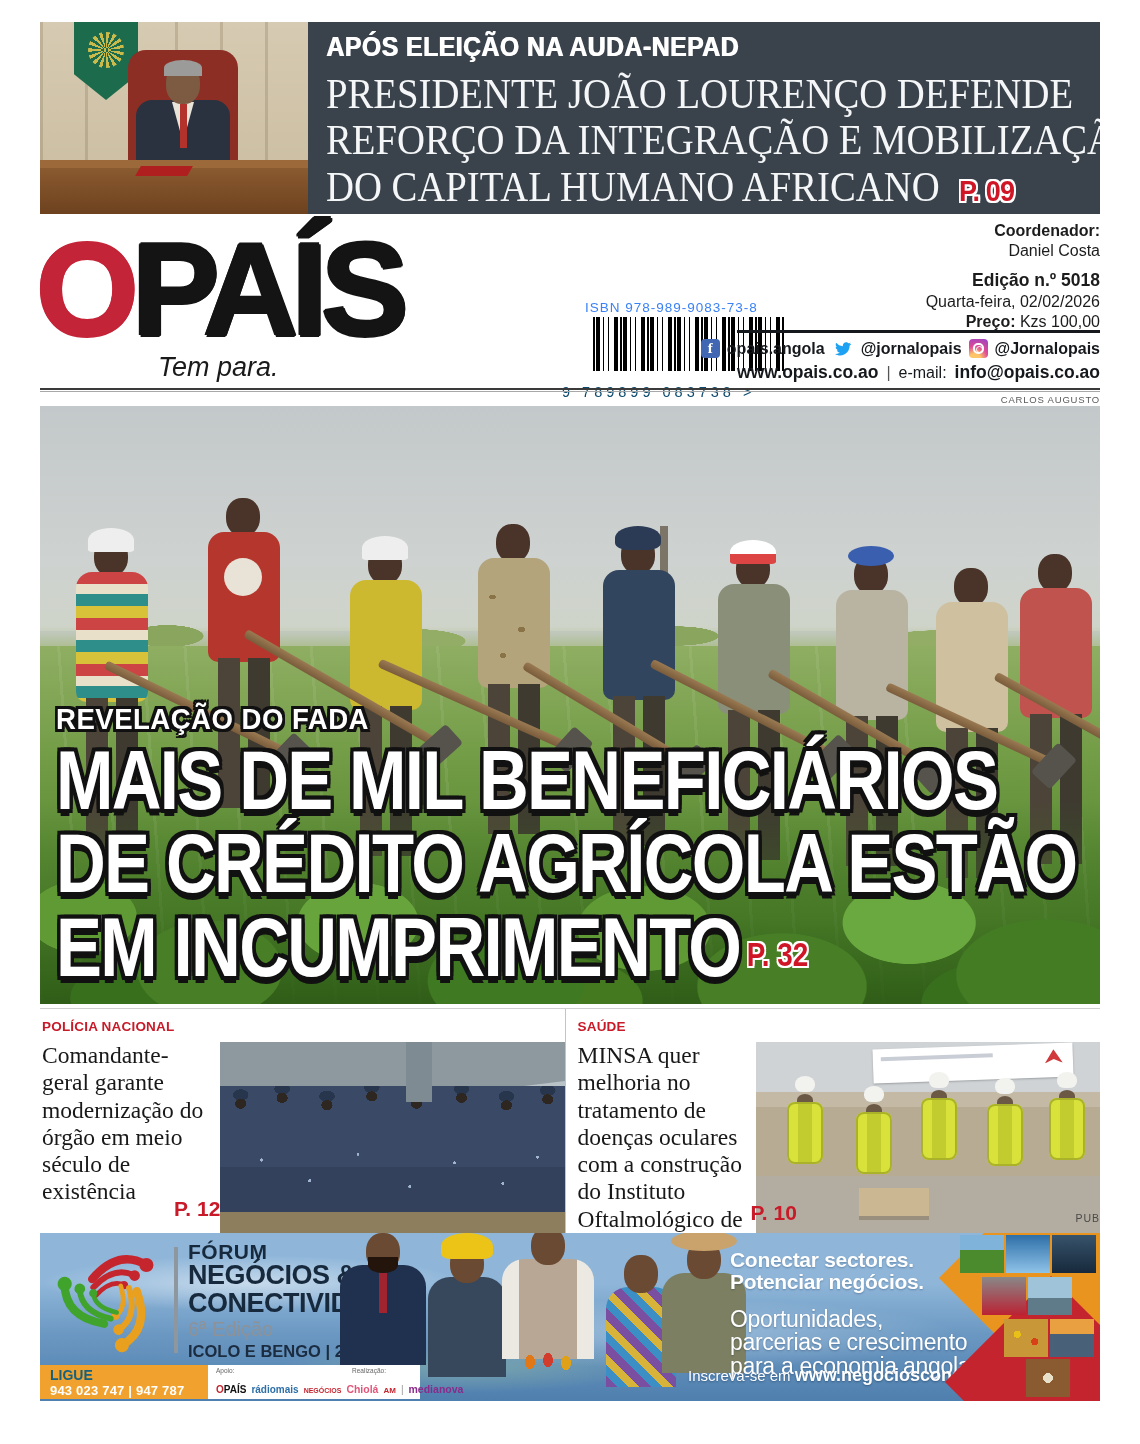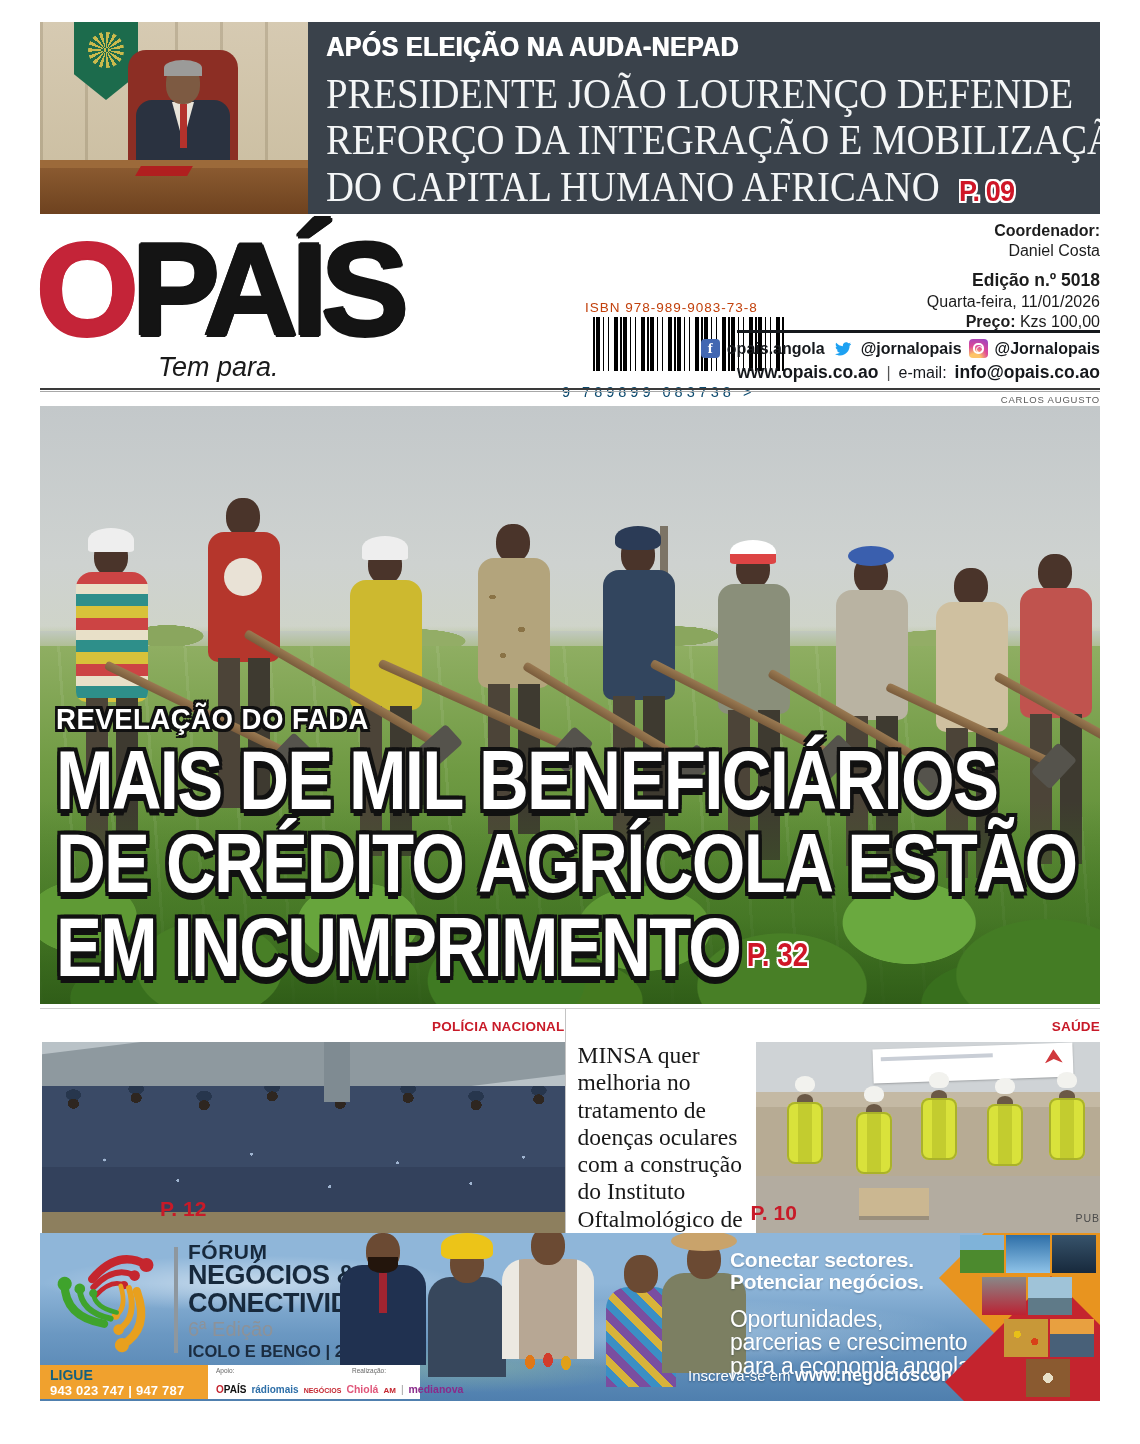--- a/index.html
+++ b/index.html
@@ -35,21 +35,21 @@
   .pref{color:#cf1627;font-weight:bold;
       text-shadow:-2px -2px 0 #fff,2px -2px 0 #fff,-2px 2px 0 #fff,2px 2px 0 #fff,0 2px 0 #fff,0 -2px 0 #fff,2px 0 0 #fff,-2px 0 0 #fff;}
   .banner-headline .pref{font-family:"Liberation Sans",sans-serif;font-size:30px;letter-spacing:-1px;}
 
   
   .logo{left:36px;top:224px;font-weight:bold;font-size:132px;line-height:1;letter-spacing:-7px;}
   .logo .o{color:#c42438;text-shadow:1.6px 0 currentColor,-1.6px 0 currentColor,0 1.6px currentColor,0 -1.6px currentColor,1.2px 1.2px currentColor,-1.2px -1.2px currentColor;}
   .logo .pais{color:#141414;text-shadow:1.6px 0 currentColor,-1.6px 0 currentColor,0 1.6px currentColor,0 -1.6px currentColor,1.2px 1.2px currentColor,-1.2px -1.2px currentColor;}
   .tagline{left:158px;top:352px;font-style:italic;font-size:27px;color:#1a1a1a;}
   .rule-main{left:40px;top:388px;width:1060px;height:2px;background:#3a3a3a;}
-  .isbn-label{left:585px;top:300px;font-size:13.5px;color:#c2410c;letter-spacing:1px;}
+  .isbn-label{left:585px;top:300px;font-size:13.5px;color:#3b82f6;letter-spacing:1px;}
   .barcode{left:593px;top:317px;width:192px;height:54px;background:
       repeating-linear-gradient(90deg,#000 0 2px,#fff 2px 3px,#000 3px 7px,#fff 7px 10px,#000 10px 11px,#fff 11px 15px,#000 15px 16px,#fff 16px 21px,#000 21px 25px,#fff 25px 27px);}
   .barcode-digits{left:562px;top:384px;font-size:14.5px;color:#0c4a6e;letter-spacing:4px;}
   .mast-right{right:40px;top:221px;text-align:right;font-size:16px;color:#1c1c1c;line-height:1.25;}
   .mast-right .b{font-weight:bold;}
   .mast-right .edition{font-size:17.5px;margin-top:9px;}
   .rule-social{left:737px;top:330px;width:363px;height:2.5px;background:#15181c;}
   .social-row{right:40px;top:339px;display:flex;align-items:center;gap:7px;font-size:16px;font-weight:bold;color:#15181c;}
   .sq-icon{width:19px;height:19px;border-radius:4px;display:inline-flex;align-items:center;justify-content:center;flex:0 0 auto;}
   .fb{background:#4267b2;color:#fff;font-family:"Liberation Serif",serif;font-weight:bold;font-size:15px;}
@@ -121,25 +121,25 @@
   .lead-line{font-weight:bold;font-size:84px;line-height:.92;letter-spacing:-2px;white-space:nowrap;
       transform:scaleX(.82);transform-origin:left center;margin-top:6px;
       text-shadow:-4px -4px 0 #111,4px -4px 0 #111,-4px 4px 0 #111,4px 4px 0 #111,0 4px 0 #111,0 -4px 0 #111,4px 0 0 #111,-4px 0 0 #111,0 7px 0 #111;}
   .lead-line .pref{font-size:34px;letter-spacing:0;position:relative;top:-10px;left:8px;}
 
   
   .stories{left:40px;top:1008px;width:1060px;height:224px;display:flex;border-top:1px solid #cfcfcf;border-bottom:1px solid #cfcfcf;}
   .story{position:relative;flex:1;padding:10px 0 0 12px;}
   .story + .story{border-left:1px solid #c4c4c4;}
   .story:first-child{padding-left:2px;}
-  .kicker{color:#c81a28;font-weight:bold;font-size:13.5px;letter-spacing:.2px;text-align:right;}
+  .kicker{color:#c81a28;font-weight:bold;font-size:13.5px;letter-spacing:.2px;}
   .story-body{display:flex;margin-top:8px;gap:10px;}
   .story-text{width:168px;flex:0 0 auto;font-family:"Liberation Serif",serif;font-size:23.5px;line-height:1.16;color:#181818;}
   .story-pref{position:absolute;color:#c81a28;font-weight:bold;font-size:21px;}
-  .sp1{left:120px;top:188px;}
+  .sp1{left:134px;top:188px;}
   .sp2{left:185px;top:192px;}
   .sp3{left:188px;top:192px;}
   .sphoto{position:relative;flex:1;height:192px;overflow:hidden;background:#9aa0a6;}
   
   .ph-police{background:linear-gradient(#b9c2c7 0 30%,#cdd4d8 30% 38%,#a8b2b8 38%);}
   .ph-police::before{content:"";position:absolute;left:-20px;top:-30px;width:140%;height:84px;background:#8e999f;transform:rotate(-7deg);}
   .ph-police::after{content:"";position:absolute;left:54%;top:0;width:26px;height:60px;background:#7f8b92;}
   .copline{position:absolute;left:0;bottom:0;width:100%;height:148px;background:
      radial-gradient(10px 9px at 6% 12%,#2e2620 55%,transparent 56%),radial-gradient(10px 9px at 18% 8%,#2e2620 55%,transparent 56%),
      radial-gradient(10px 9px at 31% 13%,#2e2620 55%,transparent 56%),radial-gradient(10px 9px at 44% 7%,#2e2620 55%,transparent 56%),
@@ -278,21 +278,21 @@
   <div class="abs tagline">Tem para.</div>
 
   <div class="abs isbn-label">ISBN 978-989-9083-73-8</div>
   <div class="abs barcode"></div>
   <div class="abs barcode-digits">9 789899 083738 &gt;</div>
 
   <div class="abs mast-right">
     <div class="b">Coordenador:</div>
     <div>Daniel Costa</div>
     <div class="b edition">Edição n.º 5018</div>
-    <div>Quarta-feira, 11/01/2026</div>
+    <div>Quarta-feira, 02/02/2026</div>
     <div><span class="b">Preço:</span> <span>Kzs 100,00</span></div>
   </div>
   <div class="abs rule-social"></div>
   <div class="abs social-row">
     <span class="sq-icon fb">f</span>
     <span>opais.angola</span>
     <svg class="tw" viewBox="0 0 24 24">
         <path fill="#1da1f2" d="M22 6c-.7.3-1.4.5-2.2.6.8-.5 1.4-1.2 1.7-2.1-.8.4-1.6.8-2.5 1C18.3 4.6 17.2 4 16 4c-2.3 0-4.2 1.9-4.2 4.2 0 .3 0 .6.1.9C8.4 8.9 5.4 7.3 3.4 4.8c-.4.6-.6 1.3-.6 2.1 0 1.5.7 2.7 1.9 3.5-.7 0-1.3-.2-1.9-.5v.1c0 2 1.4 3.7 3.4 4.1-.4.1-.7.2-1.1.2-.3 0-.5 0-.8-.1.5 1.7 2.1 2.9 3.9 2.9-1.4 1.1-3.2 1.8-5.2 1.8H2c1.9 1.2 4.1 1.9 6.4 1.9 7.7 0 11.9-6.4 11.9-11.9v-.5c.8-.6 1.5-1.3 2-2.2z"></path>
       </svg>
     <span>@jornalopais</span>
@@ -384,20 +384,21 @@
       <div class="lead-line">DE CRÉDITO AGRÍCOLA ESTÃO</div>
       <div class="lead-line"><span>EM INCUMPRIMENTO</span><span class="pref">P. 32</span></div>
     </div>
   </div>
 
   <div class="abs stories">
 
     <div class="story">
       <div class="kicker">POLÍCIA NACIONAL</div>
       <div class="story-body">
+        <div class="story-text">Comandante-geral garante modernização do órgão em meio século de existência</div>
         <div class="sphoto ph-police">
           <div class="copline"></div>
         </div>
       </div>
       <div class="story-pref sp1">P. 12</div>
     </div>
 
     <div class="story">
       <div class="kicker">SAÚDE</div>
       <div class="story-body">

